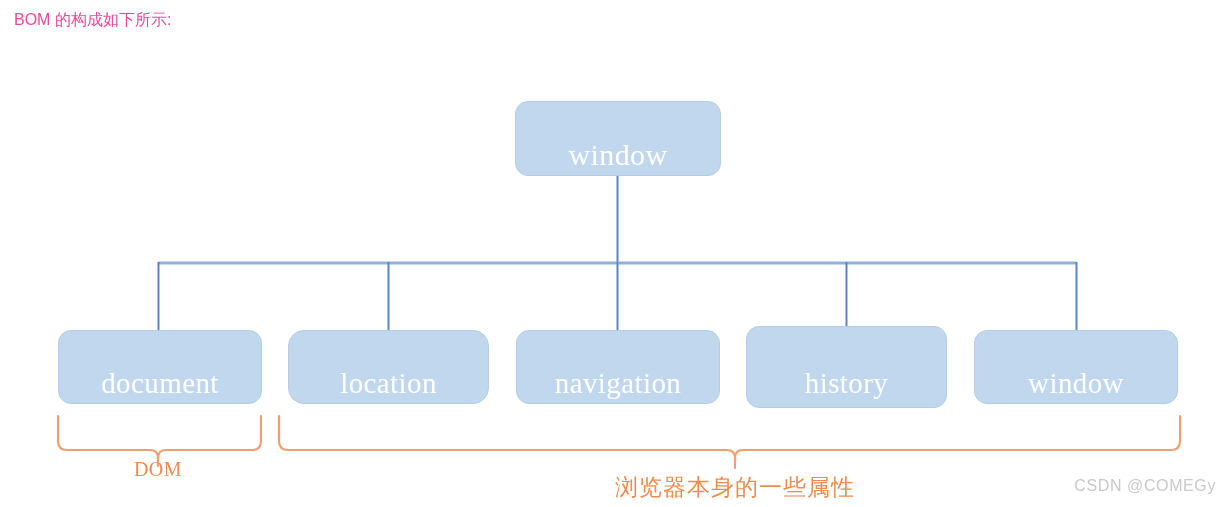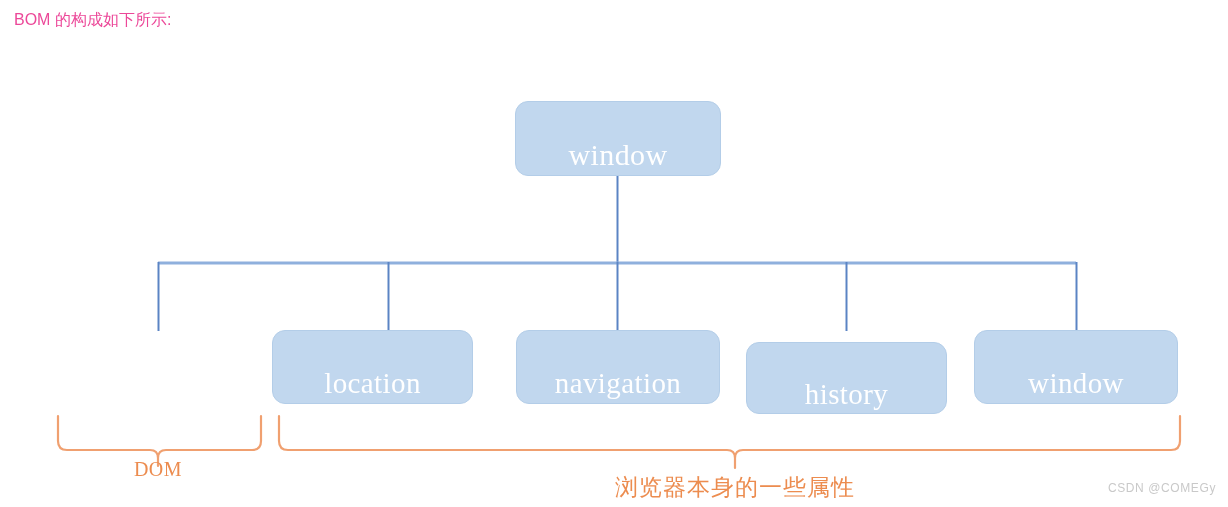--- a/index.html
+++ b/index.html
@@ -71,31 +71,32 @@
     left: 515px;  top: 101px;  width: 206px; height: 75px;
     font-size: 30px;
     z-index: 3;
   }
   #node-document {
     left: 58px;   top: 330px;  width: 204px; height: 74px;
     font-size: 29px;
     z-index: 3;
   }
   #node-location {
-    left: 272px;  top: 330px;  width: 201px; height: 74px;
-    font-size: 29px;
-    z-index: 3;
+    left: 288px;  top: 330px;  width: 201px; height: 74px;
+    font-size: 29px;
+    z-index: 3;
+    border-radius: 16px;
   }
   #node-navigation {
     left: 516px;  top: 330px;  width: 204px; height: 74px;
     font-size: 29px;
     z-index: 3;
   }
   #node-history {
-    left: 746px;  top: 342px;  width: 201px; height: 72px;
+    left: 746px;  top: 326px;  width: 201px; height: 82px;
     font-size: 29px;
     z-index: 3;
   }
   #node-screen {
     left: 974px;  top: 330px;  width: 204px; height: 74px;
     font-size: 29px;
     z-index: 3;
   }
 
   
@@ -121,21 +122,21 @@
     font-size: 23px;
     letter-spacing: 1px;
   }
 
   
   #watermark {
     position: absolute;
     right: 12px;
     bottom: 12px;
     font-family: "Liberation Sans", sans-serif;
-    font-size: 12px;
+    font-size: 16px;
     color: #c9c9c9;
     letter-spacing: 0.6px;
     white-space: nowrap;
   }
 </style>
 </head>
 <body>
 
 <div id="heading">BOM 的构成如下所示:</div>
 
@@ -175,20 +176,23 @@
              Q 735,450 743,450
              L 1171,450
              Q 1180,450 1180,441
              L 1180,416" fill="none" stroke="#f0a070" stroke-width="2.2" stroke-linecap="round" stroke-linejoin="round"></path>
   </svg>
 
   <div class="node" id="node-window">
     <span class="node-label">window</span>
   </div>
 
+  <div class="node" id="node-document">
+    <span class="node-label">document</span>
+  </div>
 
   <div class="node" id="node-location">
     <span class="node-label">location</span>
   </div>
 
   <div class="node" id="node-navigation">
     <span class="node-label">navigation</span>
   </div>
 
   <div class="node" id="node-history">

